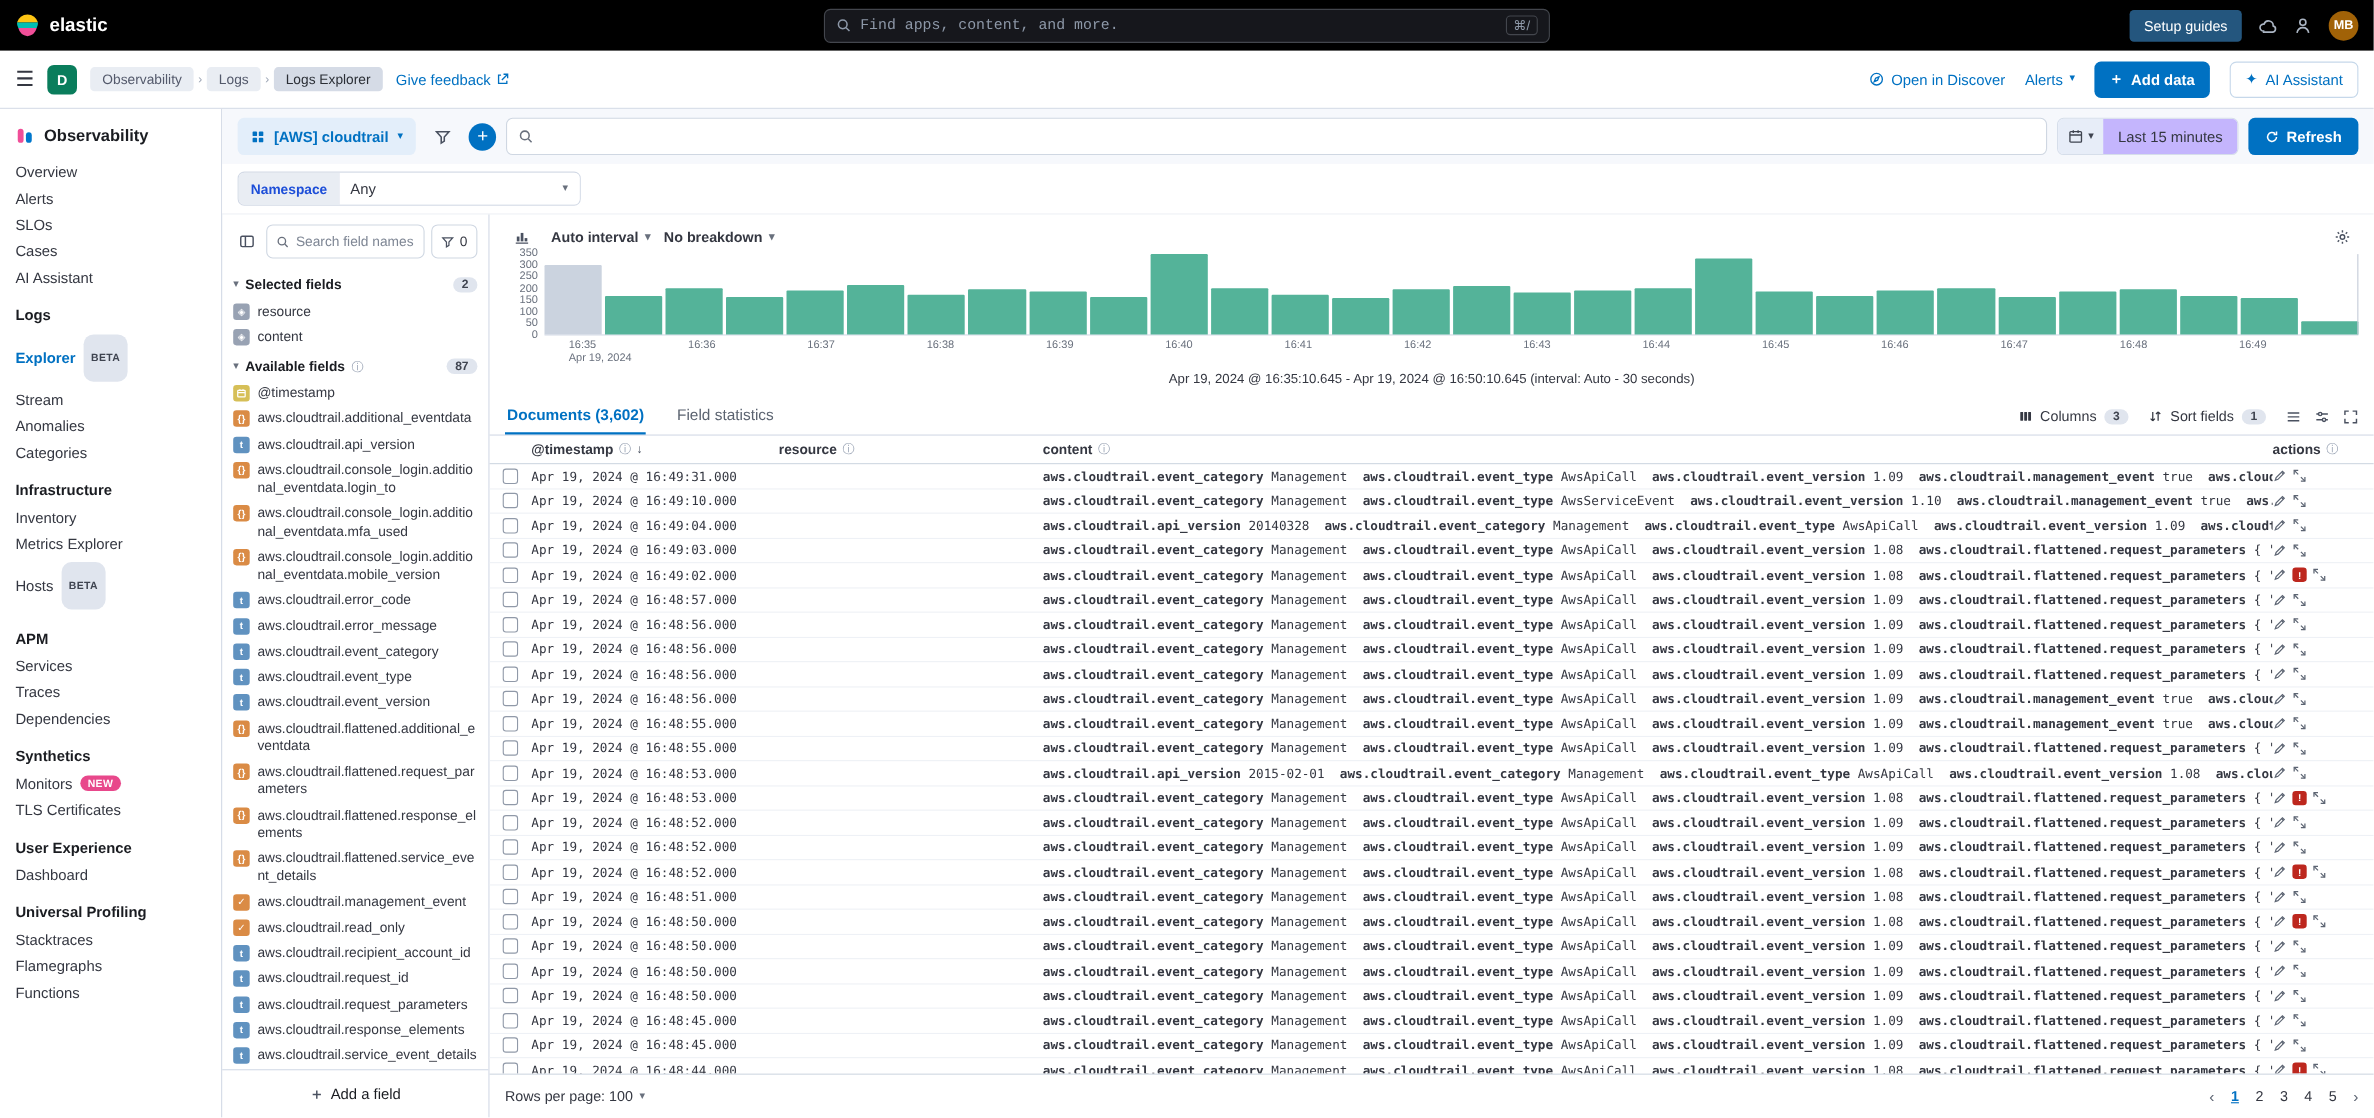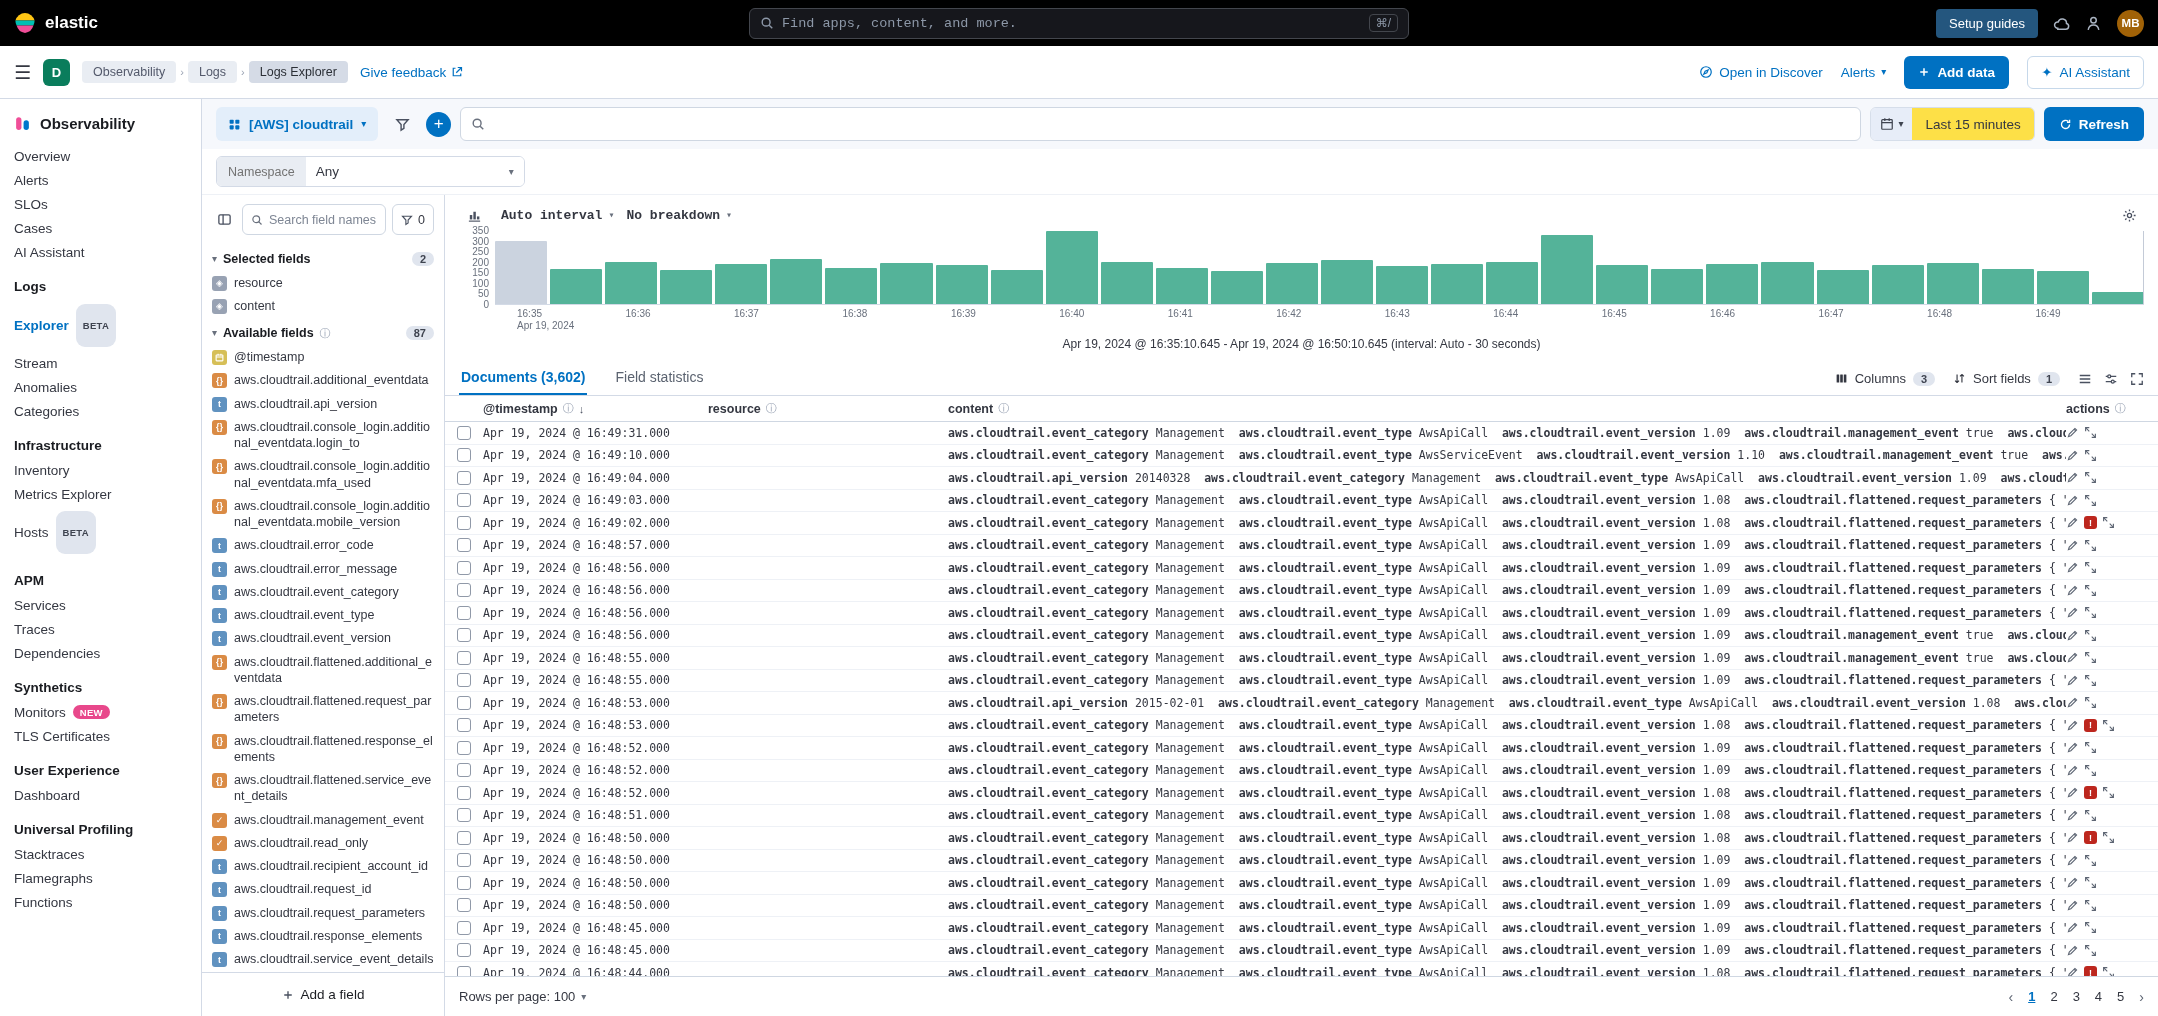--- a/index.html
+++ b/index.html
@@ -43,47 +43,47 @@
   
   .qbar{background:#f6f8fc;display:flex;align-items:center;gap:9px;padding:8px 14px}
   .ds-btn{height:34px;background:#e3eefa;color:#0071C2;font-weight:600;font-size:13.5px;border:none;border-radius:6px;display:flex;align-items:center;gap:8px;padding:0 12px;font-family:inherit;cursor:pointer}
   .icon-btn{width:30px;height:30px;display:flex;align-items:center;justify-content:center;color:#4a5160;cursor:pointer;border-radius:6px}
   .addfilter{width:25px;height:25px;border-radius:50%;background:#0071C2;color:#fff;display:flex;align-items:center;justify-content:center;font-size:17px;cursor:pointer;flex:none}
   .kql{flex:1;height:34px;background:#fff;border:1px solid #cfd7e2;border-radius:6px;display:flex;align-items:center;gap:8px;padding:0 10px}
   .kql input{flex:1;border:none;outline:none;font-size:13.5px;color:#343741;background:transparent;font-family:inherit}
   .kql input::placeholder{color:#7e8694}
   .dp{display:flex;align-items:center;height:34px;border-radius:6px;overflow:hidden;border:1px solid #d6deea;flex:none}
   .dp-cal{background:#e7edf8;height:100%;display:flex;align-items:center;gap:4px;padding:0 9px;color:#3f4450;cursor:pointer}
-  .dp-range{background:#fde047;height:100%;display:flex;align-items:center;padding:0 13px;font-size:13.5px;color:#343741;cursor:pointer;white-space:nowrap}
+  .dp-range{background:#c4b5fd;height:100%;display:flex;align-items:center;padding:0 13px;font-size:13.5px;color:#343741;cursor:pointer;white-space:nowrap}
   .refresh{height:34px;background:#0071C2;color:#fff;border:none;border-radius:6px;padding:0 15px;font-size:13.5px;font-weight:600;display:flex;align-items:center;gap:7px;font-family:inherit;cursor:pointer;flex:none}
   .caret{color:inherit;font-size:10px;line-height:1}
   
   .nsrow{padding:7px 14px;background:#fff}
   .ns{display:inline-flex;height:31px;border:1px solid #d3dae6;border-radius:6px;overflow:hidden;cursor:pointer}
-  .ns-label{background:#e9edf3;display:flex;align-items:center;padding:0 11px;font-size:12.5px;font-weight:400;color:#737373}
+  .ns-label{background:#e9edf3;display:flex;align-items:center;padding:0 11px;font-size:12.5px;font-weight:700;color:#1d4ed8}
   .ns-value{display:flex;align-items:center;justify-content:space-between;width:218px;padding:0 10px;font-size:13.5px;color:#343741;background:#fff}
   
   .content{flex:1;display:flex;min-height:0;border-top:1px solid #eef1f6}
   .fields{width:243px;border-right:1px solid #d3dae6;display:flex;flex-direction:column;min-height:0;flex:none}
   .f-top{display:flex;align-items:center;gap:6px;padding:9px 10px 7px}
   .f-search{flex:1;height:31px;border:1px solid #cfd7e2;border-radius:6px;display:flex;align-items:center;gap:6px;padding:0 8px;background:#fff;min-width:0}
   .f-search input{flex:1;min-width:0;border:none;outline:none;font-size:12.5px;font-family:inherit;color:#343741}
   .f-search input::placeholder{color:#7e8694}
   .f-filter{height:31px;border:1px solid #cfd7e2;border-radius:6px;display:flex;align-items:center;gap:5px;padding:0 8px;font-size:12.5px;color:#343741;cursor:pointer}
   .f-scroll{flex:1;overflow:hidden;padding:2px 10px}
   .f-h{display:flex;align-items:center;gap:6px;padding:8px 0 5px;font-size:12.5px;font-weight:700;color:#1a1c21}
   .count-badge{margin-left:auto;background:#e0e5ee;border-radius:9px;padding:1px 8px;font-size:11px;font-weight:700;color:#3f4450}
   .f-item{display:flex;align-items:flex-start;gap:7px;padding:3.5px 0;font-size:12.5px;color:#343741;cursor:pointer}
   .ficon{width:15px;height:15px;border-radius:3px;flex:none;display:flex;align-items:center;justify-content:center;color:#fff;font-size:9px;font-weight:700;margin-top:1px}
   .fname{word-break:break-all;line-height:1.3}
   .f-foot{border-top:1px solid #d3dae6;height:44px;display:flex;align-items:center;justify-content:center;gap:7px;font-size:13.5px;color:#1a1c21;cursor:pointer;flex:none}
   
   .rcol{flex:1;display:flex;flex-direction:column;min-width:0}
   .chart-tools{display:flex;align-items:center;gap:12px;padding:7px 14px 0;height:34px}
-  .ddl{display:flex;align-items:center;gap:6px;background:none;border:none;font-size:13px;color:#343741;cursor:pointer;font-family:Liberation Mono, monospace;font-weight:600}
+  .ddl{display:flex;align-items:center;gap:6px;background:none;border:none;font-size:13px;color:#343741;cursor:pointer;font-family:Liberation Sans, sans-serif;font-weight:600}
   .flexspacer{flex:1}
   .chart-wrap{position:relative;margin:2px 14px 0;height:74px;padding-left:36px}
   .ylab{position:absolute;left:0;width:30px;text-align:right;font-size:10px;color:#69707d;transform:translateY(50%);line-height:1}
   .plot{position:relative;height:100%;display:flex;align-items:flex-end;gap:3px;border-bottom:1px solid #d3dae6}
   .bar{flex:1;border-radius:1px 1px 0 0}
   .nowline{position:absolute;right:0;top:0;bottom:0;width:1px;background:#c4cbd7}
   .xaxis{position:relative;margin:3px 14px 0 72px;height:26px;font-size:10px;color:#69707d}
   .xt{position:absolute;top:0;white-space:nowrap}
   .xd{position:absolute;top:12px;white-space:nowrap}
   .caption{text-align:center;font-size:12px;color:#343741;padding:3px 0 7px}

